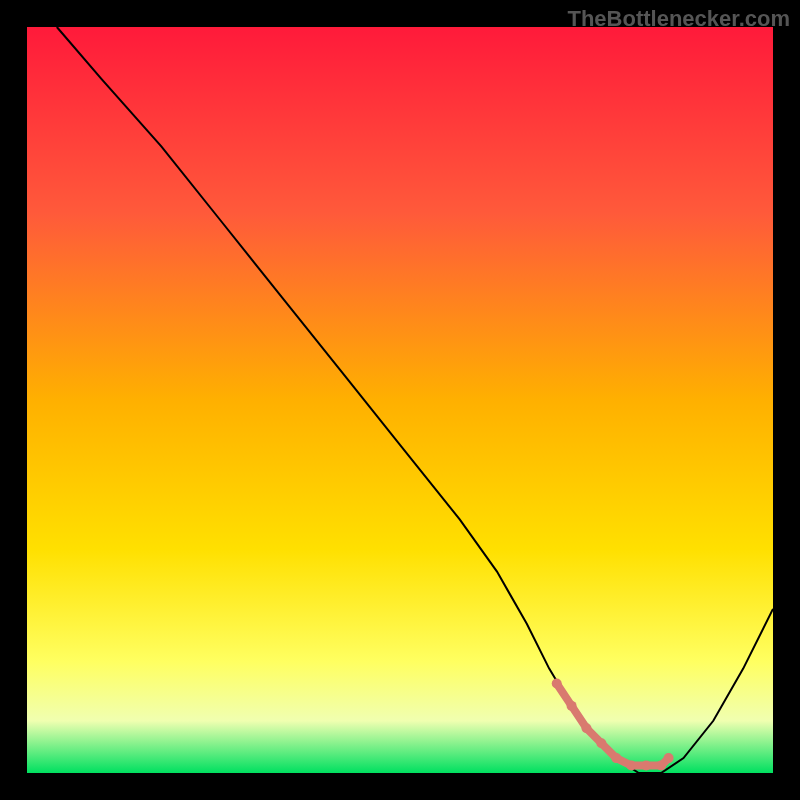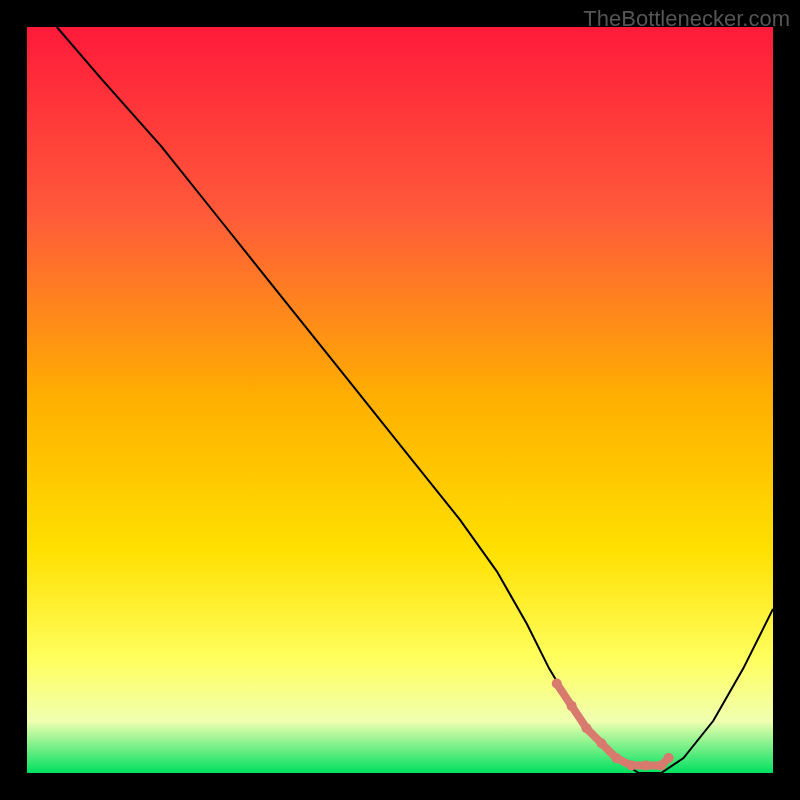--- a/index.html
+++ b/index.html
@@ -15,21 +15,21 @@
     width: 800px;
     height: 800px;
     position: relative;
   }
   .watermark {
     position: absolute;
     top: 6px;
     right: 10px;
     color: #555;
     font-size: 22px;
-    font-weight: normal;
+    font-weight: bold;
     z-index: 10;
   }
   svg {
     display: block;
   }
 </style>
 </head>
 <body>
 
 <div class="chart-container">

